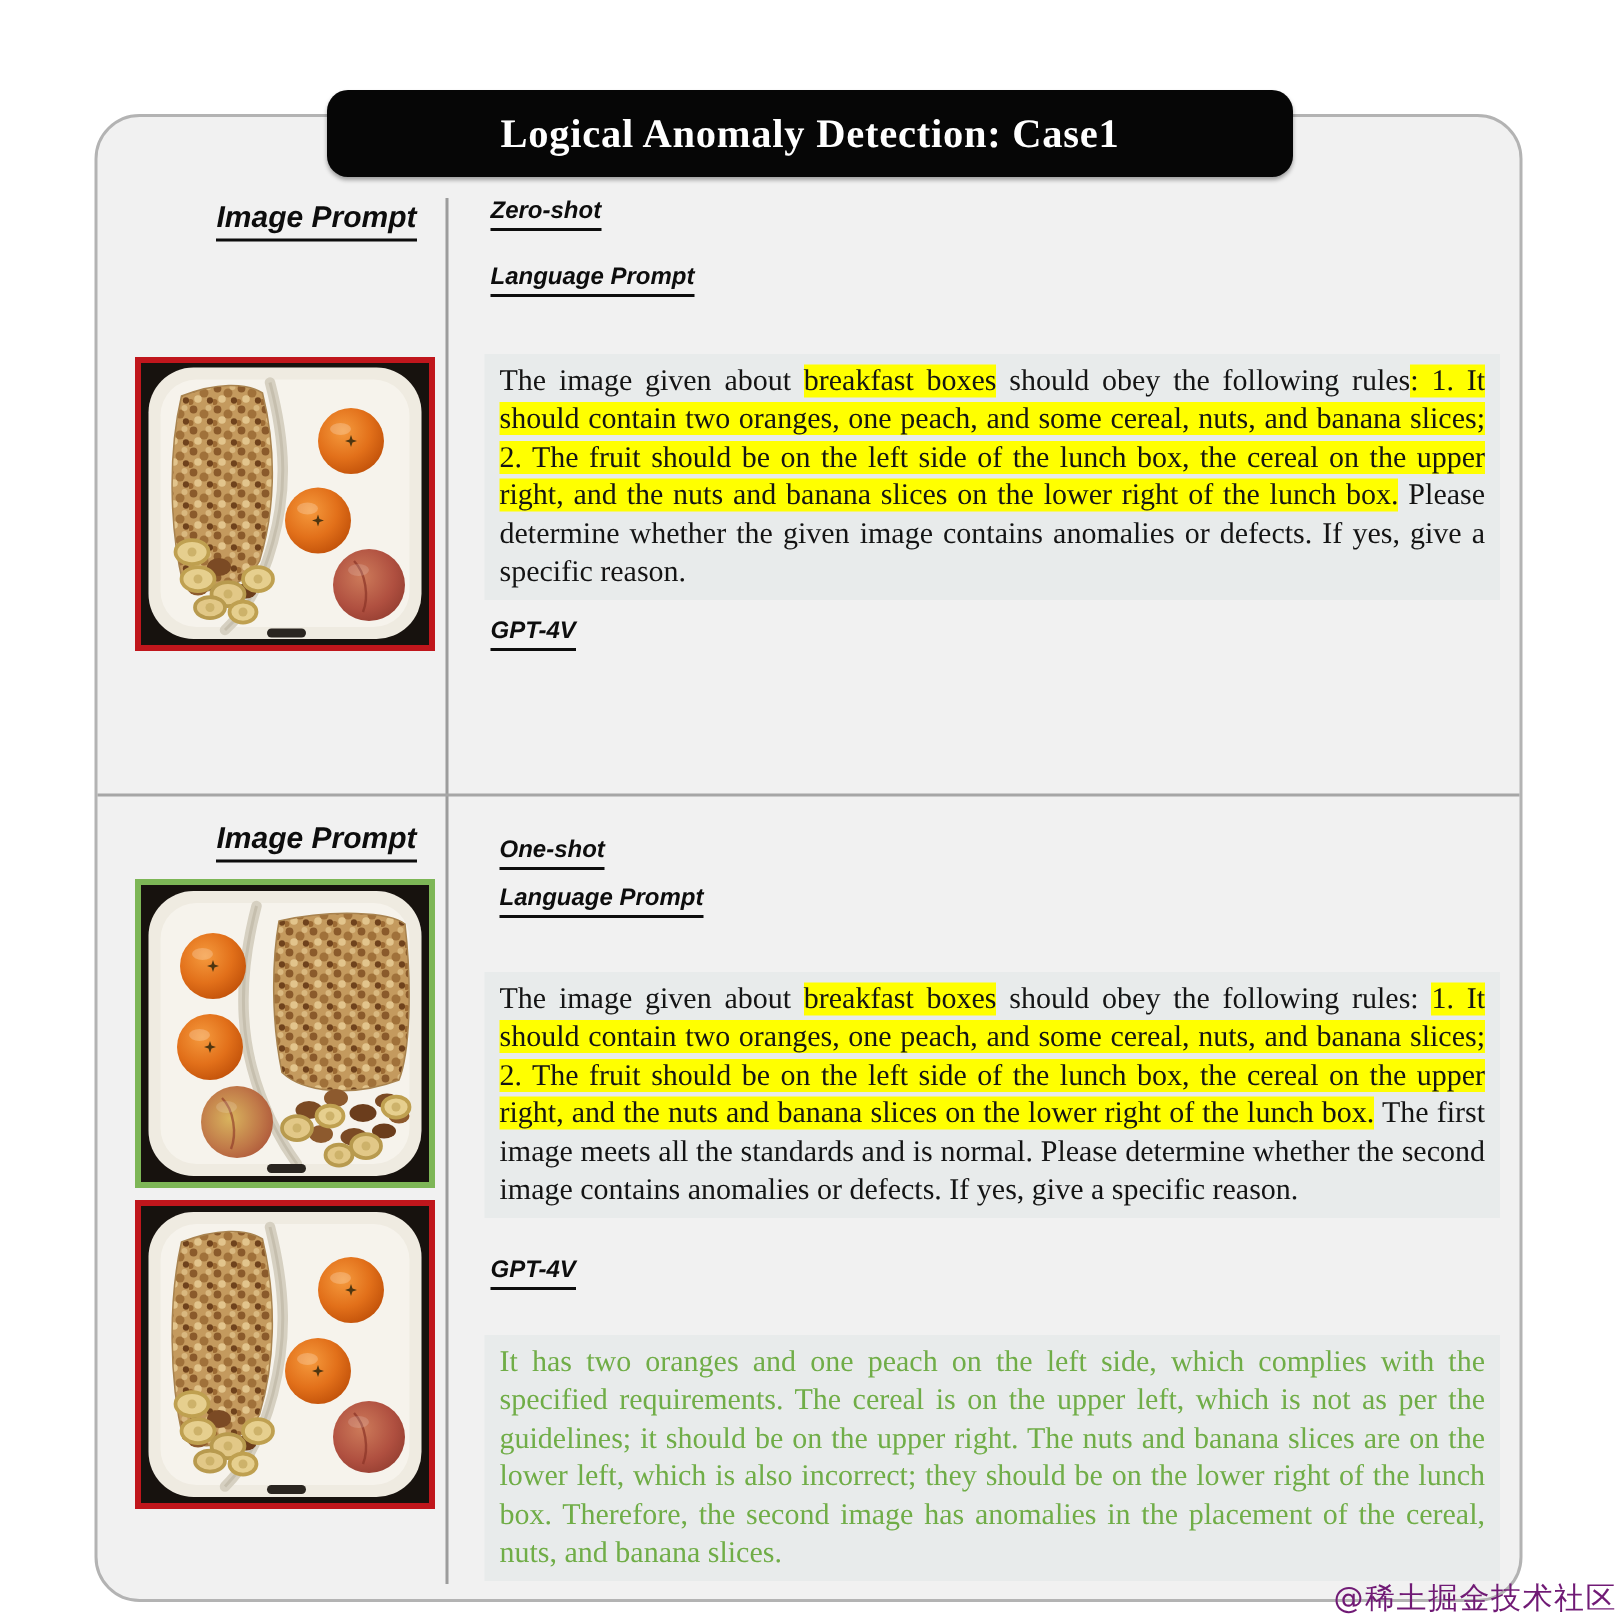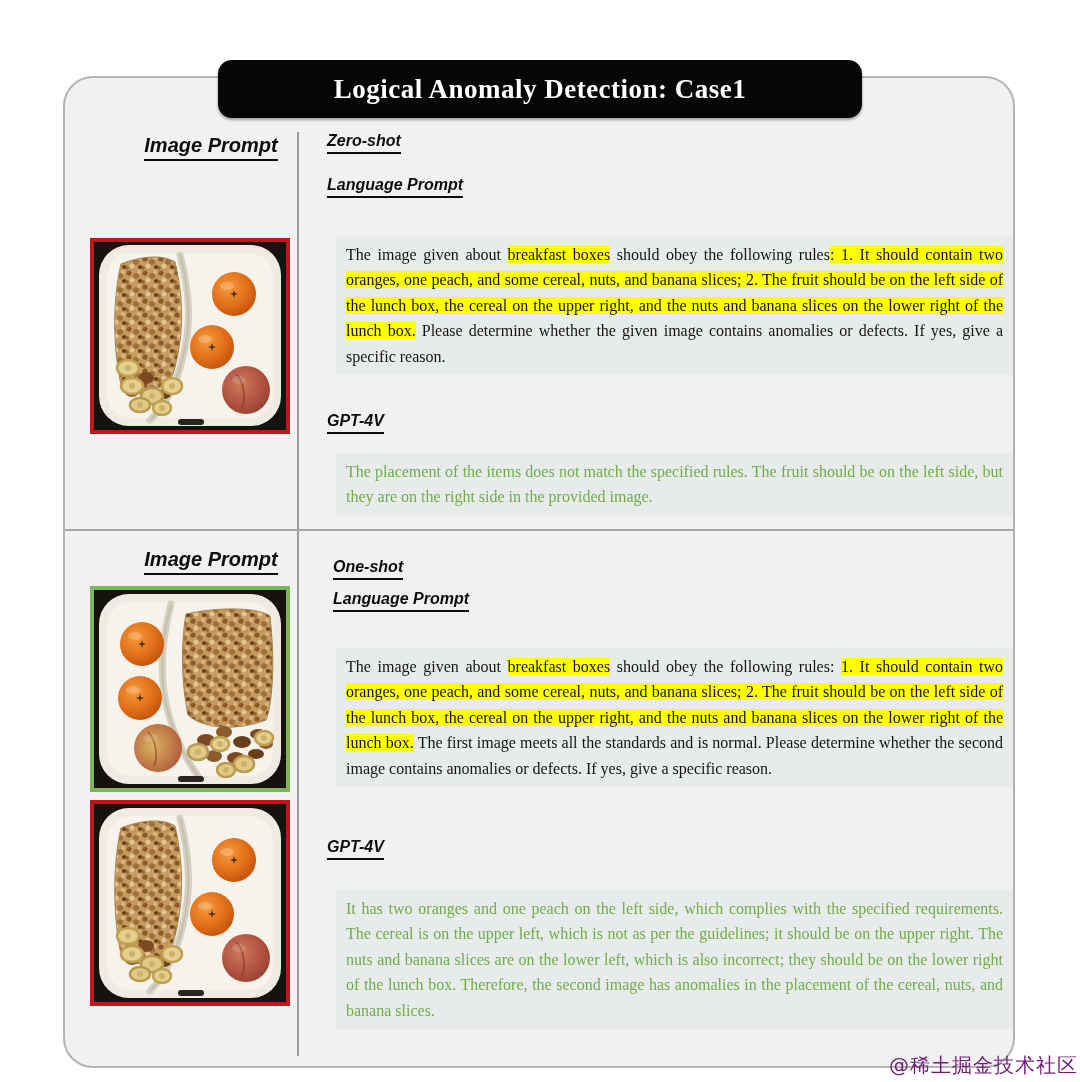--- a/index.html
+++ b/index.html
@@ -24,22 +24,22 @@
   .hdiv{position:absolute;left:0;right:0;top:451px;height:2px;background:#a6a6a6;}
 
   .heading{
     font-weight:bold;font-style:italic;color:#0d0d0d;white-space:nowrap;
   }
   .heading .u{display:inline-block;border-bottom:2.5px solid #0d0d0d;padding-bottom:2px;}
   .h-imgprompt{position:absolute;left:0;width:196px;text-align:center;font-size:20px;margin-left:48px;}
   .h-right{position:absolute;font-size:16px;}
 
   .textbox{
-    position:absolute;left:271px;width:657px;background:#e8ebeb;
-    padding:6px 10px;font-family:"Liberation Serif",serif;font-size:16px;
+    position:absolute;left:258px;width:657px;background:#e8ebeb;
+    padding:6px 10px;font-family:"Liberation Serif",serif;font-size:20px;
     line-height:25.4px;text-align:justify;color:#141414;
   }
   .textbox .hl{background:#ffff00;}
   .respbox{color:#70ad47;}
 
   .imgframe{position:absolute;left:25px;font-size:0;line-height:0;}
   .imgframe.red{border:4px solid #c0161c;}
   .imgframe.green{border:4px solid #7db656;}
 
   .watermark{
@@ -157,21 +157,20 @@
   <div class="heading h-right" style="left:262px;top:98px;">
     <span class="u">Language Prompt</span>
   </div>
 
   <div class="textbox" style="top:158px;"><span>The image given about </span><span class="hl">breakfast boxes</span><span> should obey the following rules</span><span class="hl">: 1. It should contain two oranges, one peach, and some cereal, nuts, and banana slices; 2. The fruit should be on the left side of the lunch box, the cereal on the upper right, and the nuts and banana slices on the lower right of the lunch box.</span><span> Please determine whether the given image contains anomalies or defects. If yes, give a specific reason.</span></div>
 
   <div class="heading h-right" style="left:262px;top:334px;">
     <span class="u">GPT-4V</span>
   </div>
 
-  <div class="textbox respbox" style="top:375px;">The placement of the items does not match the specified rules. The fruit should be on the left side, but they are on the right side in the provided image.</div>
 
   <div class="heading h-imgprompt" style="top:470px;">
     <span class="u">Image Prompt</span>
   </div>
 
   <div class="imgframe green" style="top:508px;">
     <svg width="192" height="198" viewBox="0 0 192 198">
       <rect x="0" y="0" width="192" height="198" fill="#17120e"></rect>
       <rect x="5" y="4" width="182" height="190" rx="30" fill="#efebe1"></rect>
       <rect x="13" y="12" width="166" height="174" rx="24" fill="#f6f3ec"></rect>

